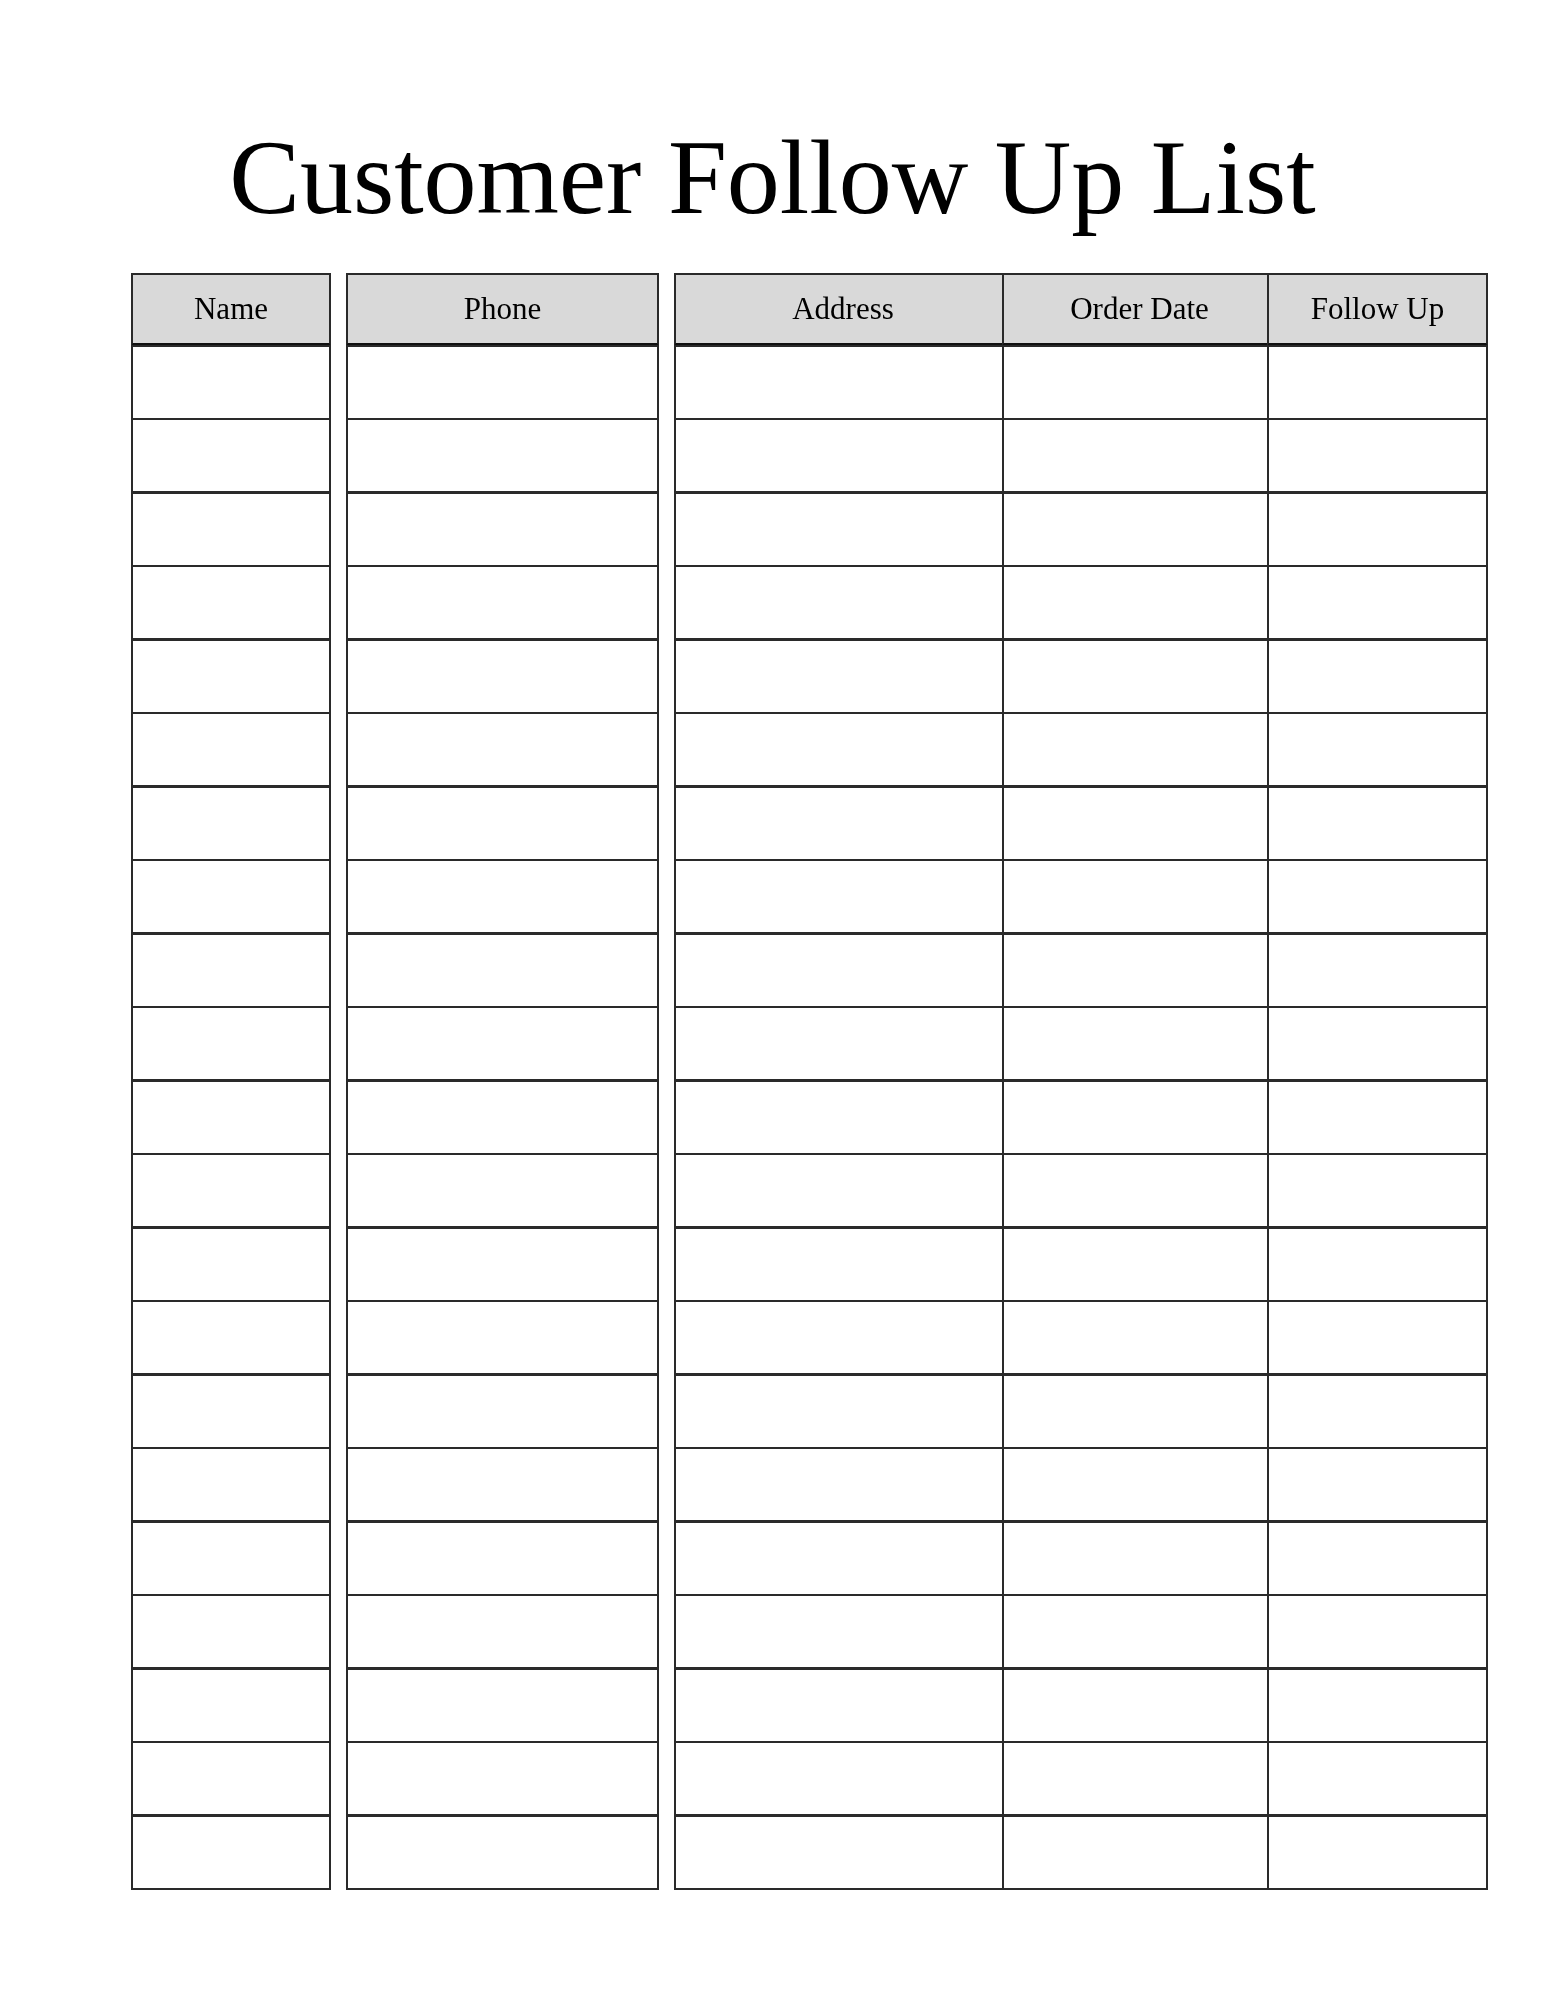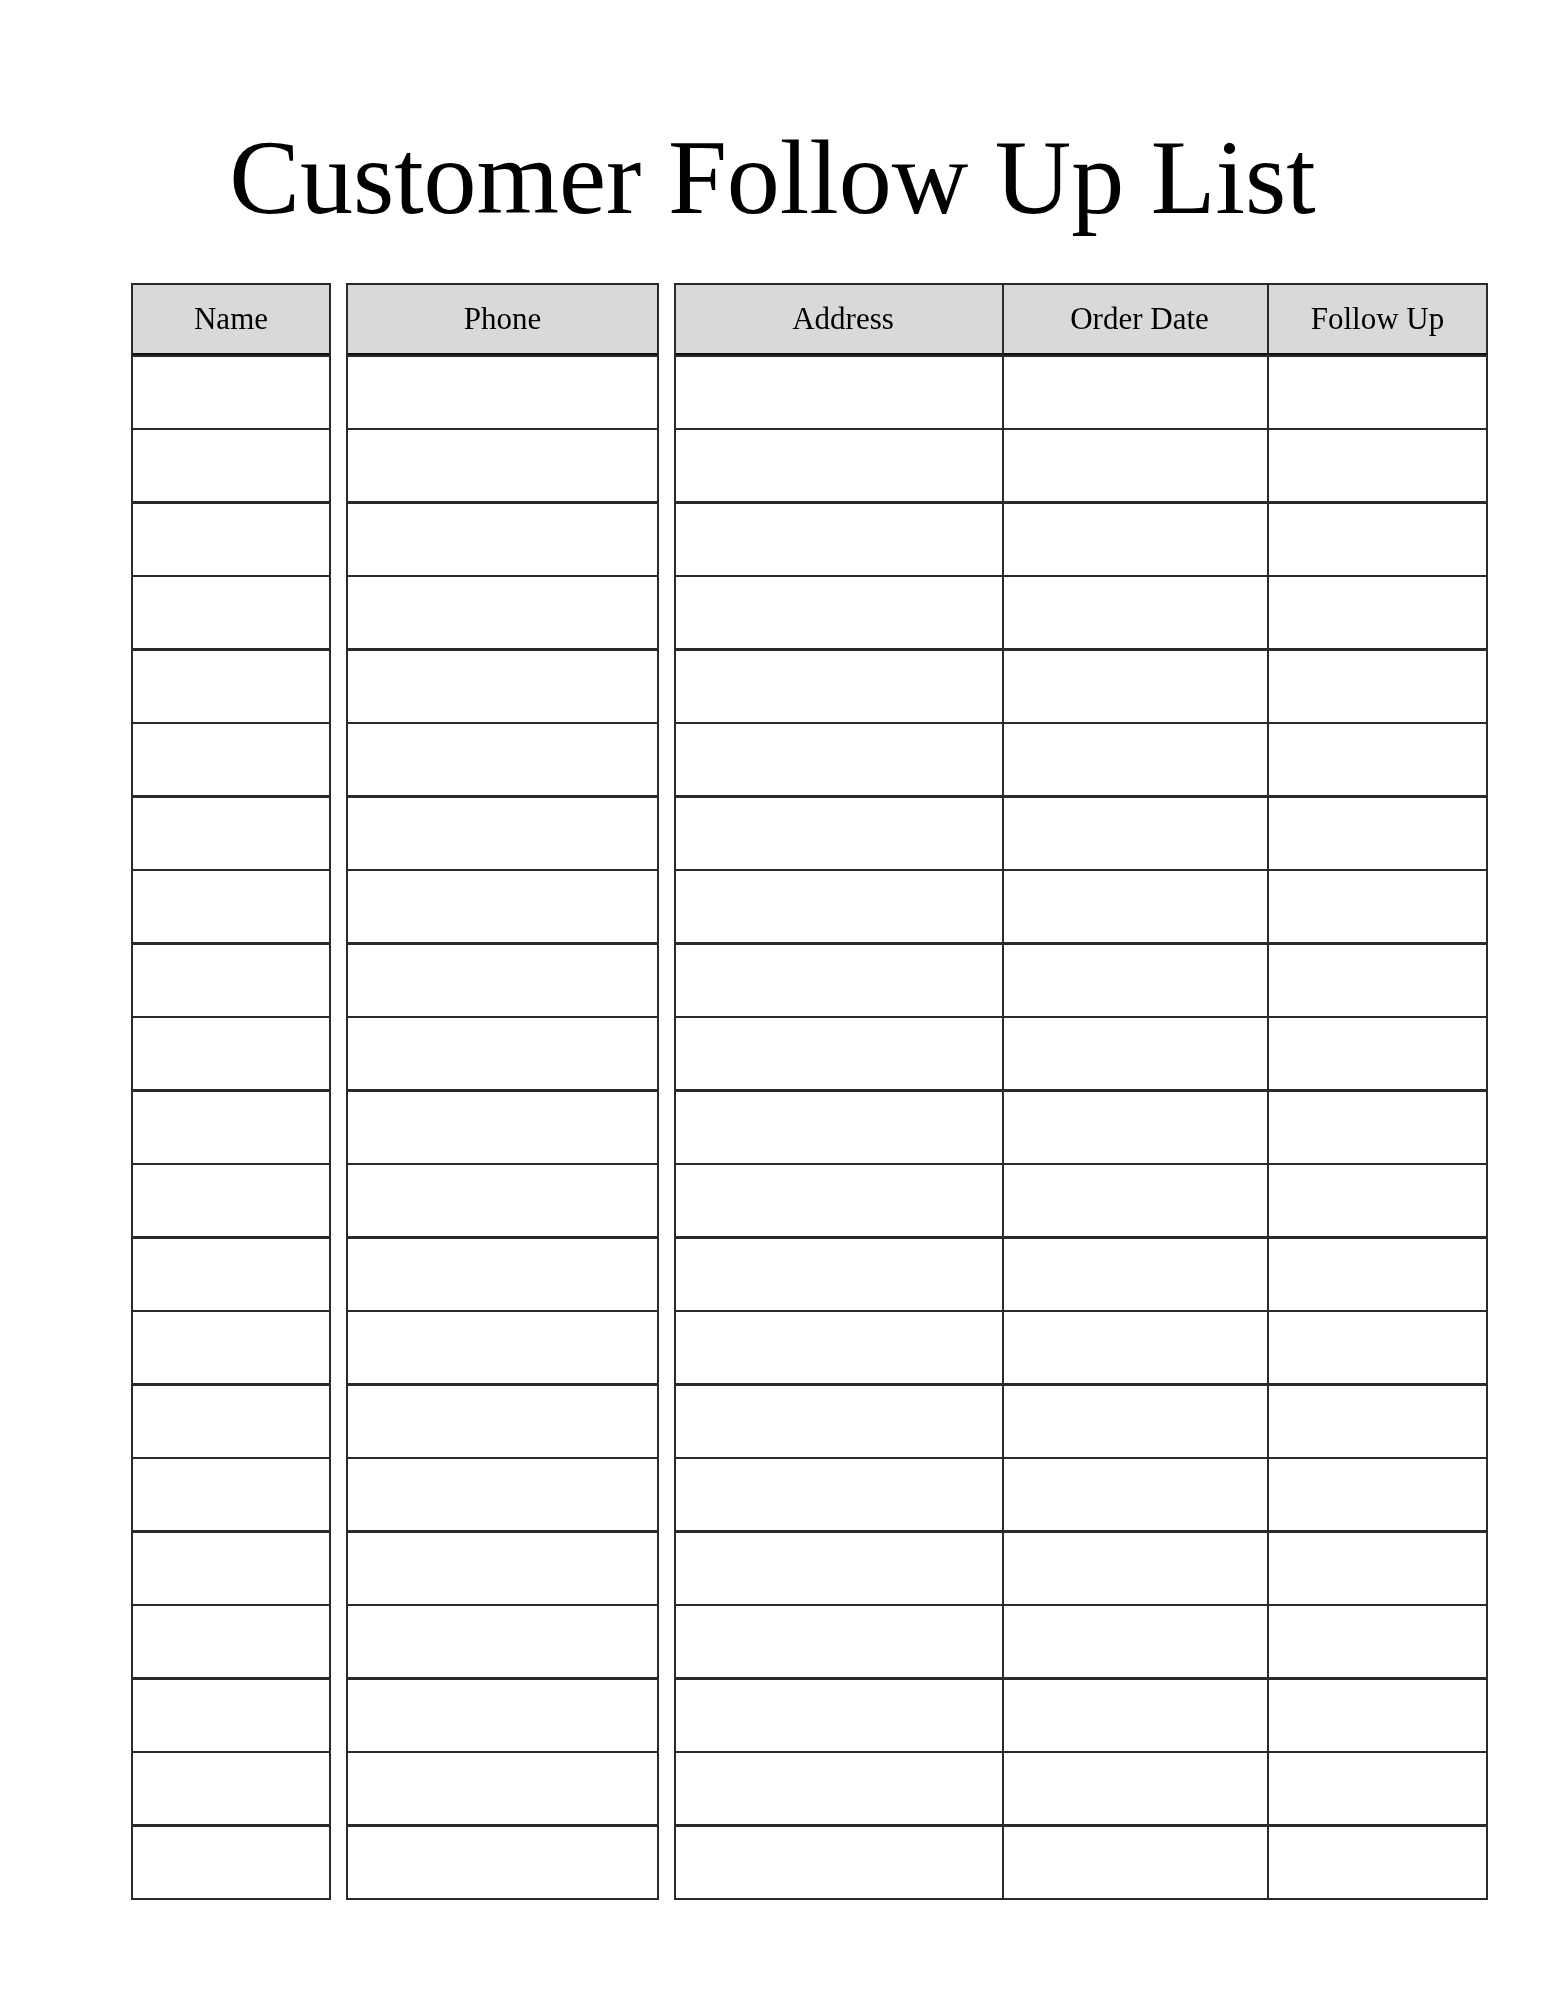--- a/index.html
+++ b/index.html
@@ -1,20 +1,20 @@
 <!DOCTYPE html>
 <html><head>
 <meta charset="utf-8">
 <style>
   html, body { margin:0; padding:0; background:#ffffff; }
   body { width:1545px; height:2000px; position:relative; overflow:hidden;
          font-family:"DejaVu Serif","Liberation Serif",serif; color:#000; }
   .title { position:absolute; left:0; width:1545px; top:118px; text-align:center;
            font-family:"Liberation Serif","DejaVu Serif",serif; font-size:106px; line-height:120px; }
-  .col { position:absolute; top:283px;padding-left:25px; }
+  .col { position:absolute; top:273px;padding-left:25px; }
   .cell { box-sizing:border-box; border:2px solid #2a2a2a; height:75px; margin-top:-1.5px; background:#fff; }
   .cell:first-child { margin-top:0; }
   .head { background:#d9d9d9; height:73px; display:flex; align-items:center; justify-content:center;
           font-family:"Liberation Serif","DejaVu Serif",serif; font-size:31px; border-bottom:3px solid #111; }
 </style>
 </head>
 <body>
 
 <div class="title">Customer Follow Up List</div>
 

